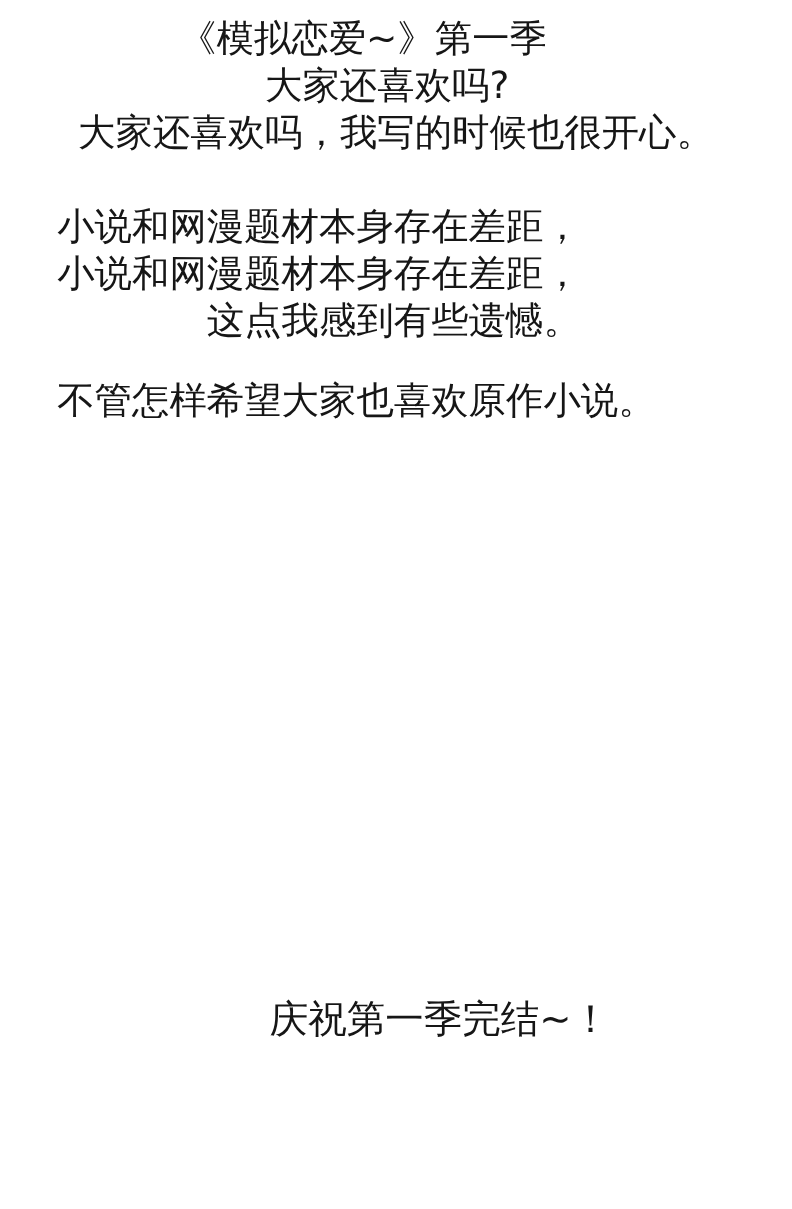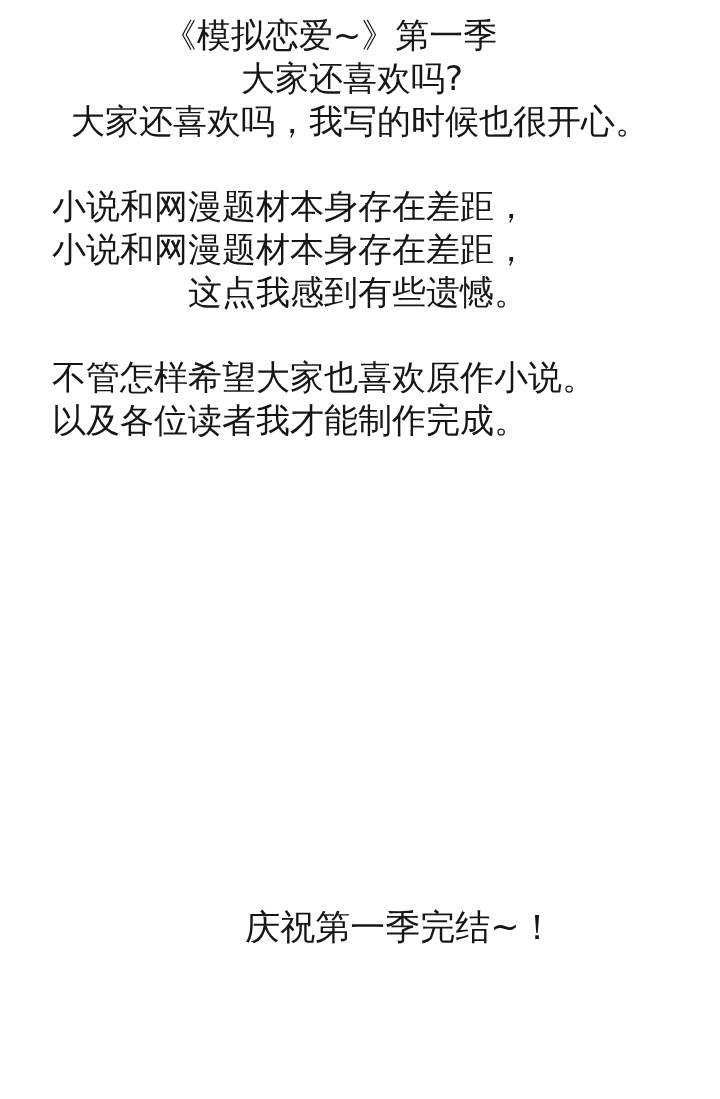--- a/index.html
+++ b/index.html
@@ -25,21 +25,21 @@
   .center { text-align: center; }
   .left   { text-align: left; padding-left: 52px; }
 
   
   .shift-l30 { transform: translateX(-30px); }
   .shift-l8  { transform: translateX(-8px); }
   .shift-l2  { transform: translateX(-2px); }
 
   .para-1 { padding-top: 14px; }
   .para-2 { margin-top: 42px; }
-  .para-3 { margin-top: 42px; }
+  .para-3 { margin-top: 29px; }
 
   .footer-line {
     position: absolute;
     top: 905px;
     left: 0;
     width: 720px;
     text-align: center;
     font-size: 35px;
     line-height: 45px;
     transform: translateX(40px);
@@ -57,18 +57,17 @@
   </div>
 
   <div class="para-2">
     <div class="line left">小说和网漫题材本身存在差距，</div>
     <div class="line left">小说和网漫题材本身存在差距，</div>
     <div class="line center shift-l2">这点我感到有些遗憾。</div>
   </div>
 
   <div class="para-3">
     <div class="line left">不管怎样希望大家也喜欢原作小说。</div>
-    <div class="line left">以及各位读者我才能制作完成。</div>
   </div>
 
   <div class="footer-line">庆祝第一季完结~！</div>
 
 </div>
 
 </body></html>

